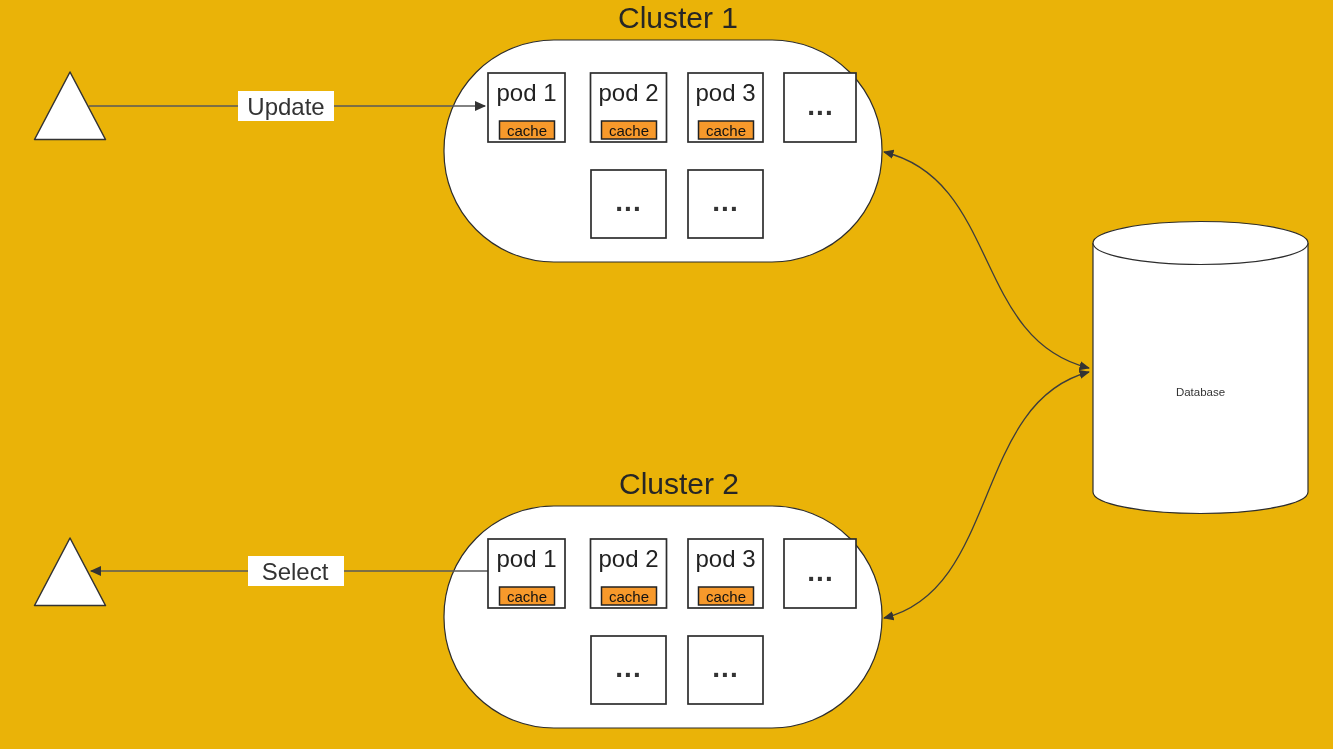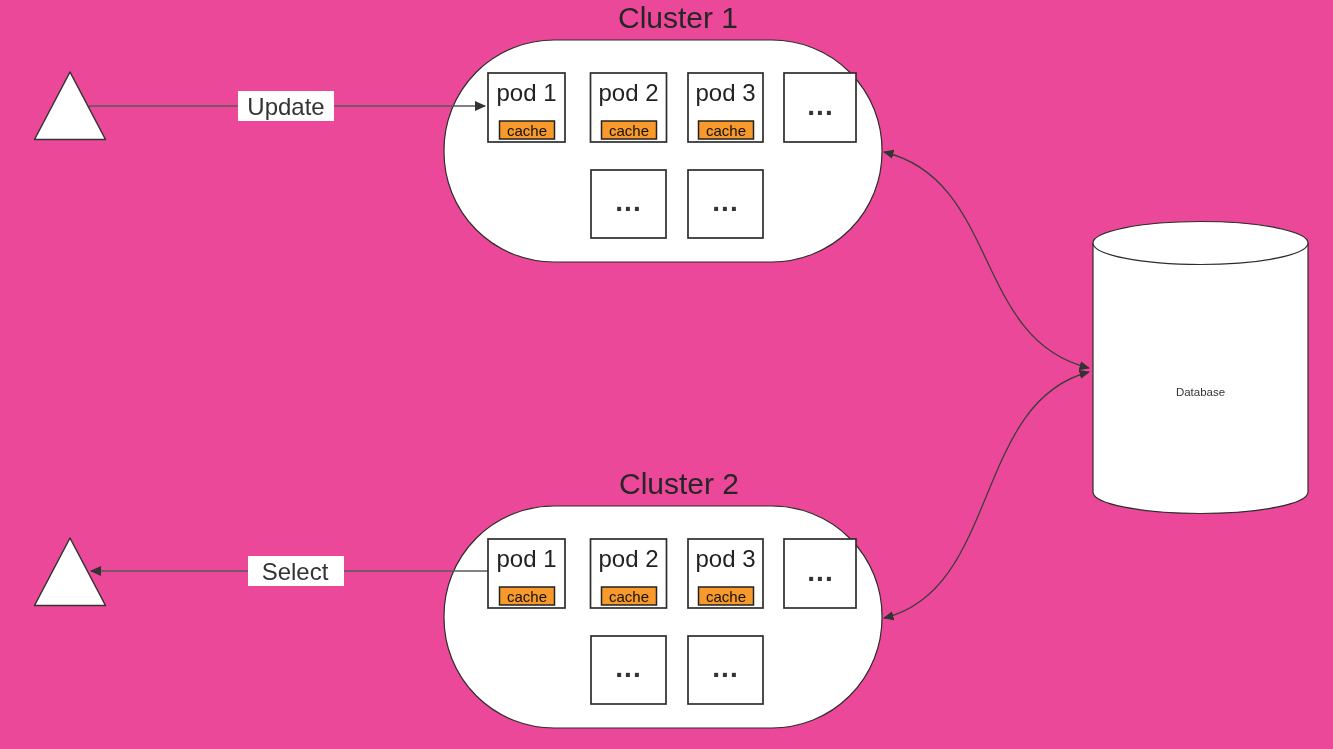--- a/index.html
+++ b/index.html
@@ -1,16 +1,16 @@
 <!DOCTYPE html>
 <html><head>
 <meta charset="utf-8">
 <style>
   html,body{margin:0;padding:0;background:#ffffff;}
-  .canvas{position:relative;width:1333px;height:749px;background:#ec4899;overflow:hidden;
+  .canvas{position:relative;width:1333px;height:749px;background:#eab308;overflow:hidden;
           font-family:"Liberation Sans", sans-serif;}
   svg{display:block;}
   .stadium{fill:#ffffff;stroke:#2d2d2d;stroke-width:1.2;}
   .pod{stroke:#2d2d2d;stroke-width:1.7;fill:#ffffff;}
   .cache{stroke:#222222;stroke-width:1.5;}
   .cyl{fill:#ffffff;stroke:#2d2d2d;stroke-width:1.2;}
   .tri{fill:#ffffff;stroke:#333333;stroke-width:1.5;stroke-linejoin:round;}
   .flowline{stroke:#595959;stroke-width:1.4;fill:none;}
   .connector{stroke:#3d3d3d;stroke-width:1.3;fill:none;}
   .cluster-title{font-size:30px;fill:#262626;text-anchor:middle;}

